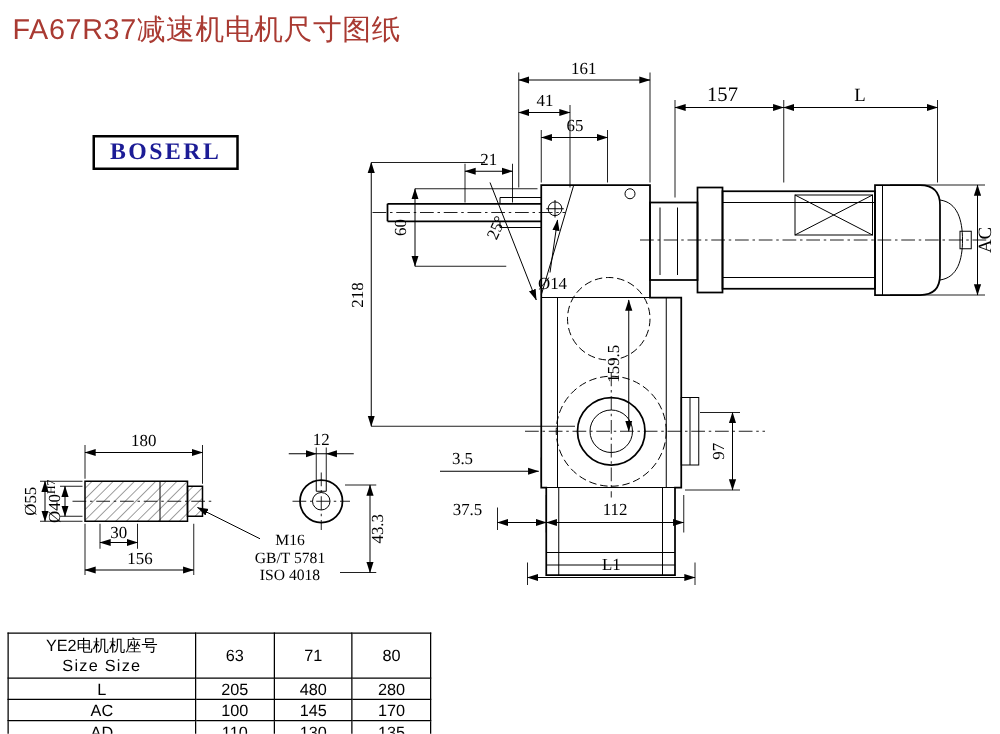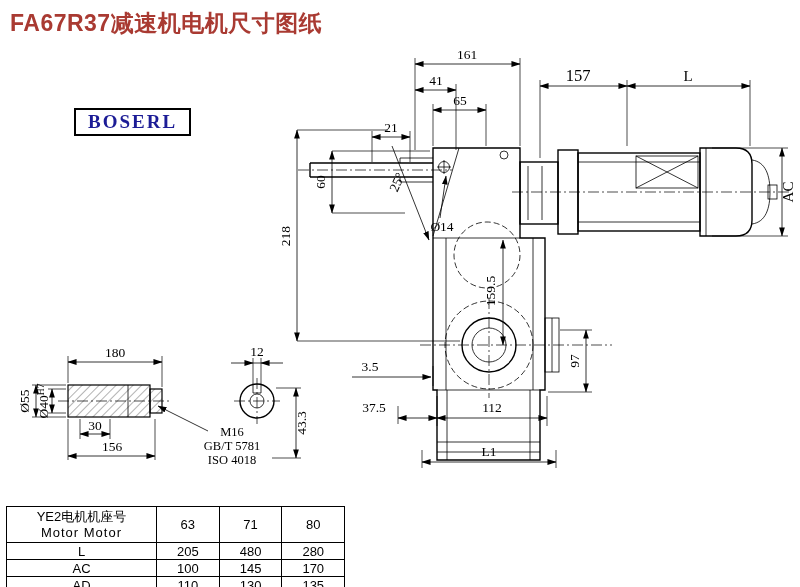--- a/index.html
+++ b/index.html
@@ -1,18 +1,18 @@
 <!DOCTYPE html>
 <html><head>
 <meta charset="utf-8">
 <style>
   * { margin:0; padding:0; box-sizing:border-box; }
   html,body { width:800px; height:587px; background:#ffffff; position:relative;
               font-family:"Liberation Sans", sans-serif; overflow:hidden; color:#000; }
-  .page-title { position:absolute; left:10px; top:8px; font-size:23px; font-weight:bold;
+  .page-title { position:absolute; left:10px; top:8px; font-size:23px; font-weight:normal;
                 color:#a93a32; letter-spacing:0.5px; }
   .brand-box { position:absolute; left:38px; top:108px; border:2px solid #000;
                padding:1px 12px; font-family:"Liberation Serif", serif; font-size:19px;
                font-weight:bold; color:#1c1c96; letter-spacing:2px; background:#fff;margin-left:36px; }
   svg.drawing { position:absolute; left:0; top:0; }
   svg text { font-family:"Liberation Serif", serif; font-size:13.5px; fill:#000; }
   svg text.big { font-size:16.5px; }
   svg text.mid { font-size:15px; }
   svg text.small { font-size:12.5px; }
   .ol  { stroke:#000; stroke-width:1.4; fill:none; }
@@ -230,21 +230,21 @@
     <line class="dim" x1="296" y1="388" x2="296" y2="458"></line>
     <text x="306" y="423" text-anchor="middle" transform="rotate(-90 306 423)">43.3</text>
   </g>
 </svg>
 
 <table class="dim-table">
   <tbody>
     <tr>
       <td class="hdr">
         <div>YE2电机机座号</div>
-        <div class="en">Motor Motor</div>
+        <div class="en">Size Size</div>
       </td>
       <td>63</td>
       <td>71</td>
       <td>80</td>
     </tr>
     <tr>
       <td>L</td>
       <td>205</td>
       <td>480</td>
       <td>280</td>

